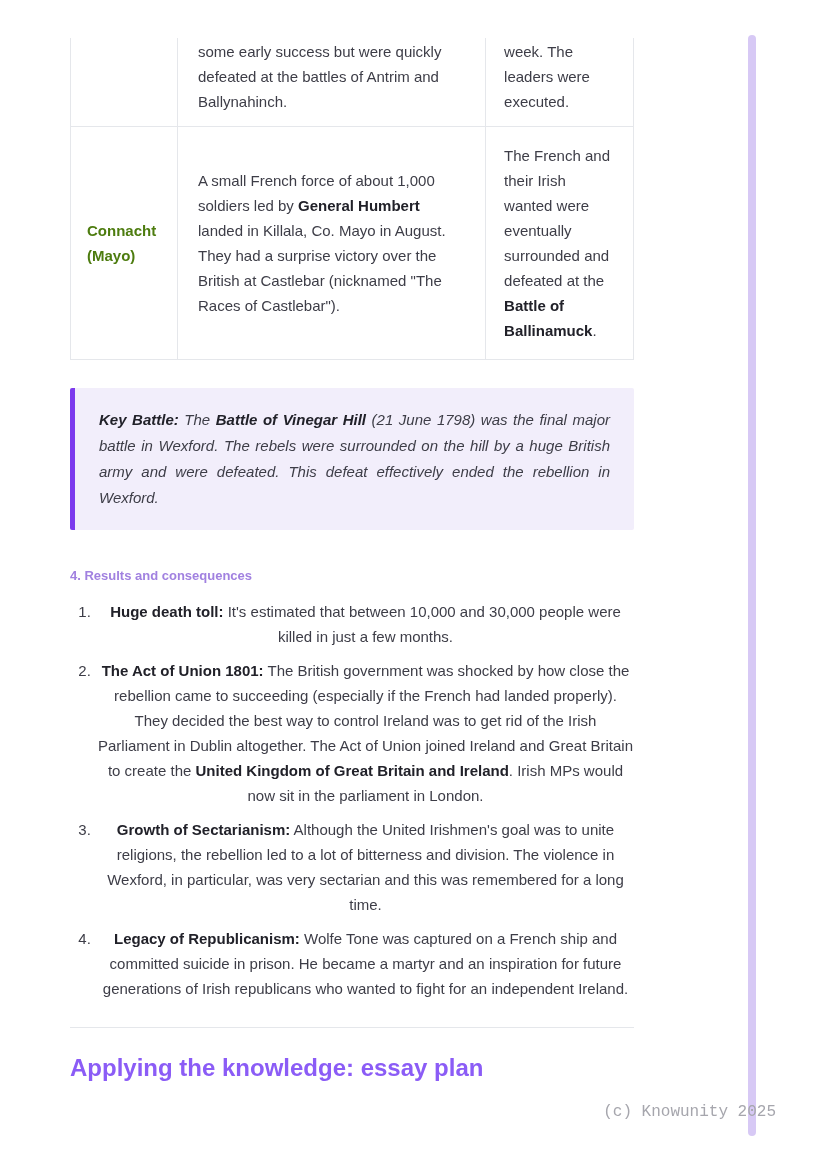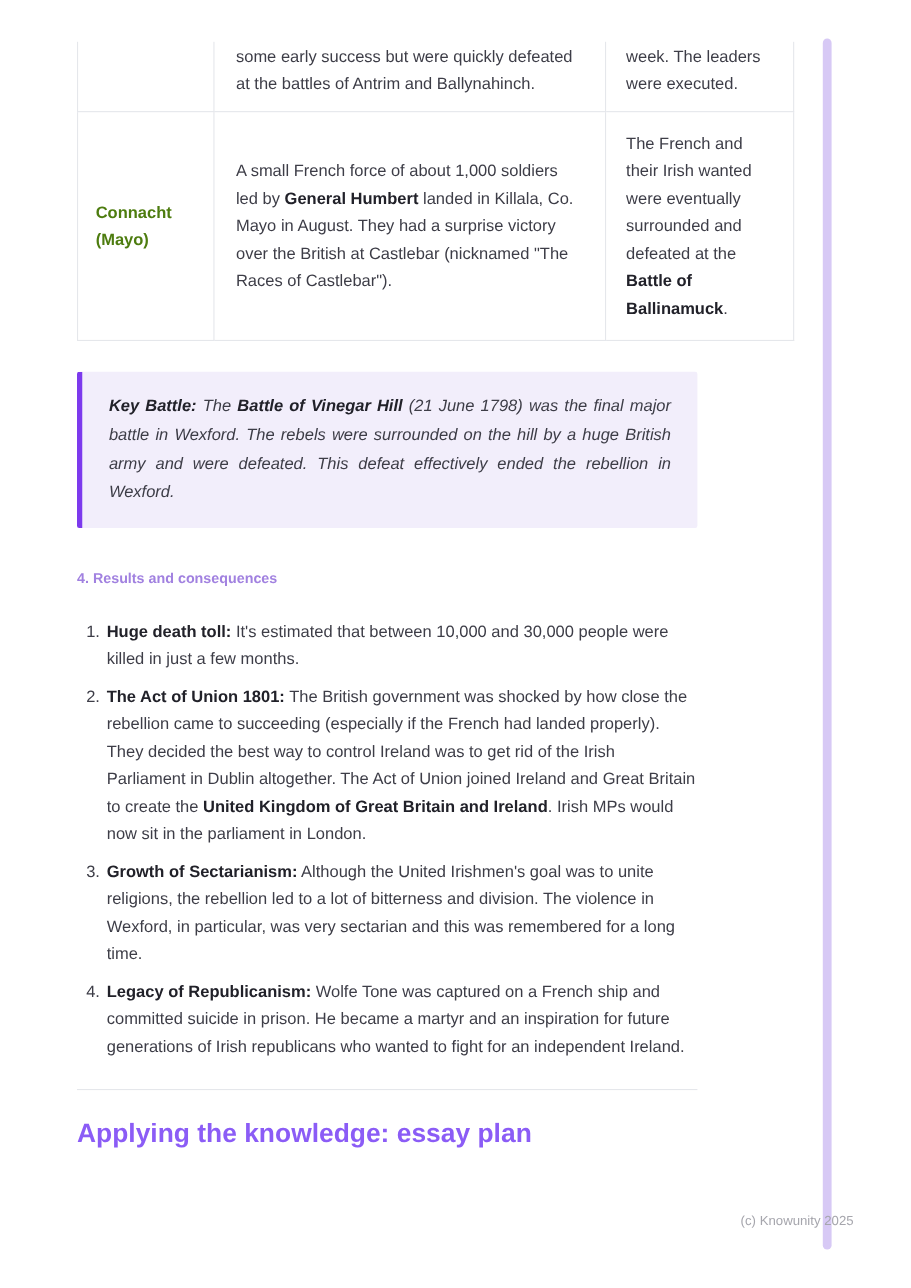--- a/index.html
+++ b/index.html
@@ -2,45 +2,45 @@
 <html><head>
 <meta charset="utf-8">
 <style>
   * { margin:0; padding:0; box-sizing:border-box; }
   html,body { background:#ffffff; }
   body { font-family:"Liberation Sans", sans-serif; }
   .page { position:relative; width:828px; height:1171px; background:#ffffff; overflow:hidden; margin:0 auto; }
   .content { position:absolute; left:70px; top:0; width:564px; color:#3d3d47; font-size:15px; }
 
   
-  table.region-table { border-collapse:collapse; width:652px; margin-top:38px; color:#3d3d47; }
+  table.region-table { border-collapse:collapse; width:564px; margin-top:38px; color:#3d3d47; }
   table.region-table td { border:1px solid #e5e7eb; vertical-align:middle; line-height:25px; }
   tr.partial-row td { border-top:none; vertical-align:top; padding:1px 20px 12px; }
   tr.partial-row td.outcome-cell { padding:1px 18px 12px; }
   td.region-cell { font-weight:bold; color:#4d7c0f; padding:16px; width:107px; }
   td.desc-cell { padding:29px 20px; width:309px; }
   td.outcome-cell { padding:16px 18px; width:148px; }
   strong { color:#212129; font-weight:bold; }
 
   
   .callout { margin-top:28px; background:#f2eefb; border-left:5px solid #7c3aed; border-radius:2px;
              padding:19px 24px 19px 24px; line-height:26px; text-align:justify; color:#3d3d47;font-style:italic; }
 
   
   h2.results-heading { margin-top:34px; font-size:13px; line-height:23px; color:#a181e0; font-weight:bold; }
-  ol.results-list { margin-top:25px; padding-left:25px; }
+  ol.results-list { margin-top:12px; padding-left:25px;text-align:center; }
   ol.results-list li { margin-bottom:9px; line-height:25px; padding-left:2px; }
 
   hr.divider { border:none; border-top:1px solid #e5e7eb; margin-top:26px; width:564px; }
   h1.essay-heading { margin-top:25px; font-size:24px; line-height:29px; color:#8b5cf6; font-weight:bold; }
 
   
   .scrollbar { position:absolute; left:748px; top:35px; width:8px; height:1101px;
                background:#d7c9f5; border-radius:4px; z-index:1; }
-  .footer { position:absolute; right:52px; top:1103px; font-size:12px; color:#a6a6ad; z-index:2; }
+  .footer { position:absolute; right:52px; top:1103px; font-size:16px; color:#a6a6ad; z-index:2;font-family:Liberation Mono, monospace; }
 </style>
 </head>
 <body>
 
 <div class="page">
   <div class="content">
 
     <table class="region-table">
       <tbody>
         <tr class="partial-row">

